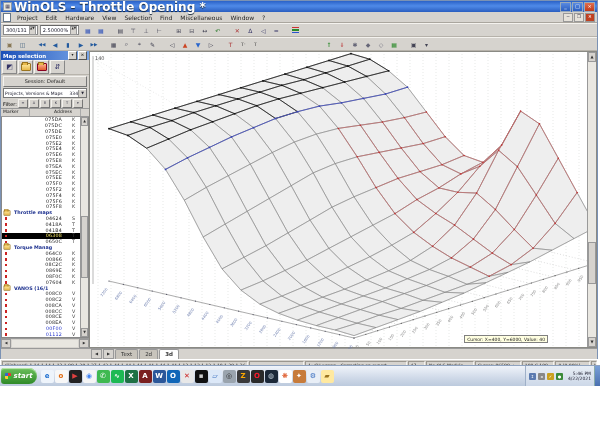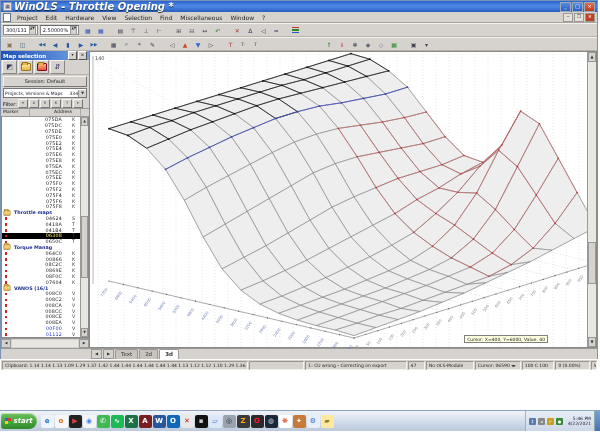--- a/index.html
+++ b/index.html
@@ -1,21 +1,21 @@
 <!DOCTYPE html>
 <html><head>
 <meta charset="utf-8">
 <style>
   html,body{margin:0;padding:0;}
   body{width:600px;height:432px;background:#ffffff;font-family:"DejaVu Sans","Liberation Sans",sans-serif;overflow:hidden;position:relative;}
   .app-window{position:absolute;left:0;top:0;width:598px;height:359px;background:#d6d3ce;border:1px solid #7b92b4;box-sizing:border-box;}
   
   .titlebar{height:11px;background:linear-gradient(#2a62c8,#4f8ae8 45%,#2a5ec0);display:flex;align-items:center;padding:0 2px;color:#fff;}
   .titlebar .app-icon{width:7px;height:7px;background:#e8e4da;border:1px solid #89a;font-size:5px;line-height:6px;text-align:center;color:#335;margin-right:2px;}
-  .titlebar .title{font-size:10px;font-weight:bold;flex:1;white-space:nowrap;text-shadow:0 1px 1px #123;font-style:italic;}
+  .titlebar .title{font-size:12px;font-weight:bold;flex:1;white-space:nowrap;text-shadow:0 1px 1px #123;}
   .win-btn{width:9px;height:8px;margin-left:1px;border:1px solid #9ab;background:linear-gradient(#5a8ae0,#2a5ec0);color:#fff;font-size:5px;line-height:7px;text-align:center;}
   .win-btn.close{background:linear-gradient(#e07050,#c03818);}
   
   .menubar{height:10px;background:#d6d3ce;display:flex;align-items:center;font-size:6px;color:#222;border-bottom:1px solid #aaa69e;padding:0 2px;}
   .menu-item{padding:0 4px;white-space:nowrap;}
   .menubar .doc-icon{width:6px;height:7px;background:#fff;border:1px solid #678;margin-right:2px;}
   .menubar .spacer{flex:1;}
   .mdi-btn{width:8px;height:7px;border:1px solid #999;background:#e6e2da;font-size:4.5px;line-height:6px;text-align:center;color:#334;margin-left:1px;}
   .mdi-btn.red{color:#fff;background:#c04020;}
   
@@ -81,21 +81,21 @@
   .scell.clip{width:252px;}
   .scell.blank{width:52px;}
   .scell.msg{width:100px;}
   .scell.n47{width:12px;}
   .scell.mod{width:44px;}
   .scell.cur{width:42px;}
   .scell.c2{width:28px;}
   .scell.c3{width:30px;}
   .scell.wid{flex:1;}
   
-  .taskbar{position:absolute;left:0;top:365px;width:600px;height:20px;background:linear-gradient(#f0f4fa,#cfd9e8 60%,#bccadd);border-top:1px solid #8fa3c0;display:flex;align-items:center;margin-top:45px;}
+  .taskbar{position:absolute;left:0;top:365px;width:600px;height:20px;background:linear-gradient(#f0f4fa,#cfd9e8 60%,#bccadd);border-top:1px solid #8fa3c0;display:flex;align-items:center;}
   .start-btn{height:16px;width:36px;margin:0 3px 0 1px;background:linear-gradient(#6cc05c,#2f8a28);border-radius:3px 8px 8px 3px;display:flex;align-items:center;justify-content:center;color:#fff;font-size:7px;font-weight:bold;font-style:italic;gap:2px;box-shadow:inset 0 1px 1px #bfe8b0;}
   .winflag{width:6px;height:6px;background:conic-gradient(#e33 0 25%,#3b3 25% 50%,#fc3 50% 75%,#36c 75%);border-radius:1px;}
   .qicon{width:13px;height:13px;border-radius:2px;margin:0 0.5px;display:flex;align-items:center;justify-content:center;font-size:7px;font-weight:bold;}
   .tray{margin-left:auto;height:20px;display:flex;align-items:center;border-left:1px solid #9fb0c8;padding-left:3px;background:linear-gradient(#e8eef6,#cdd8e8);}
   .tray .ticon{width:7px;height:7px;border-radius:1px;margin-right:2px;font-size:4px;display:flex;align-items:center;justify-content:center;color:#fff;}
   .clock{font-size:4.5px;text-align:right;line-height:5px;color:#223;margin:0 3px;}
   .show-desktop{width:5px;height:20px;background:linear-gradient(#7aa0d8,#4a70b0);border-left:1px solid #8aa;}
 </style>
 </head>
 <body>

